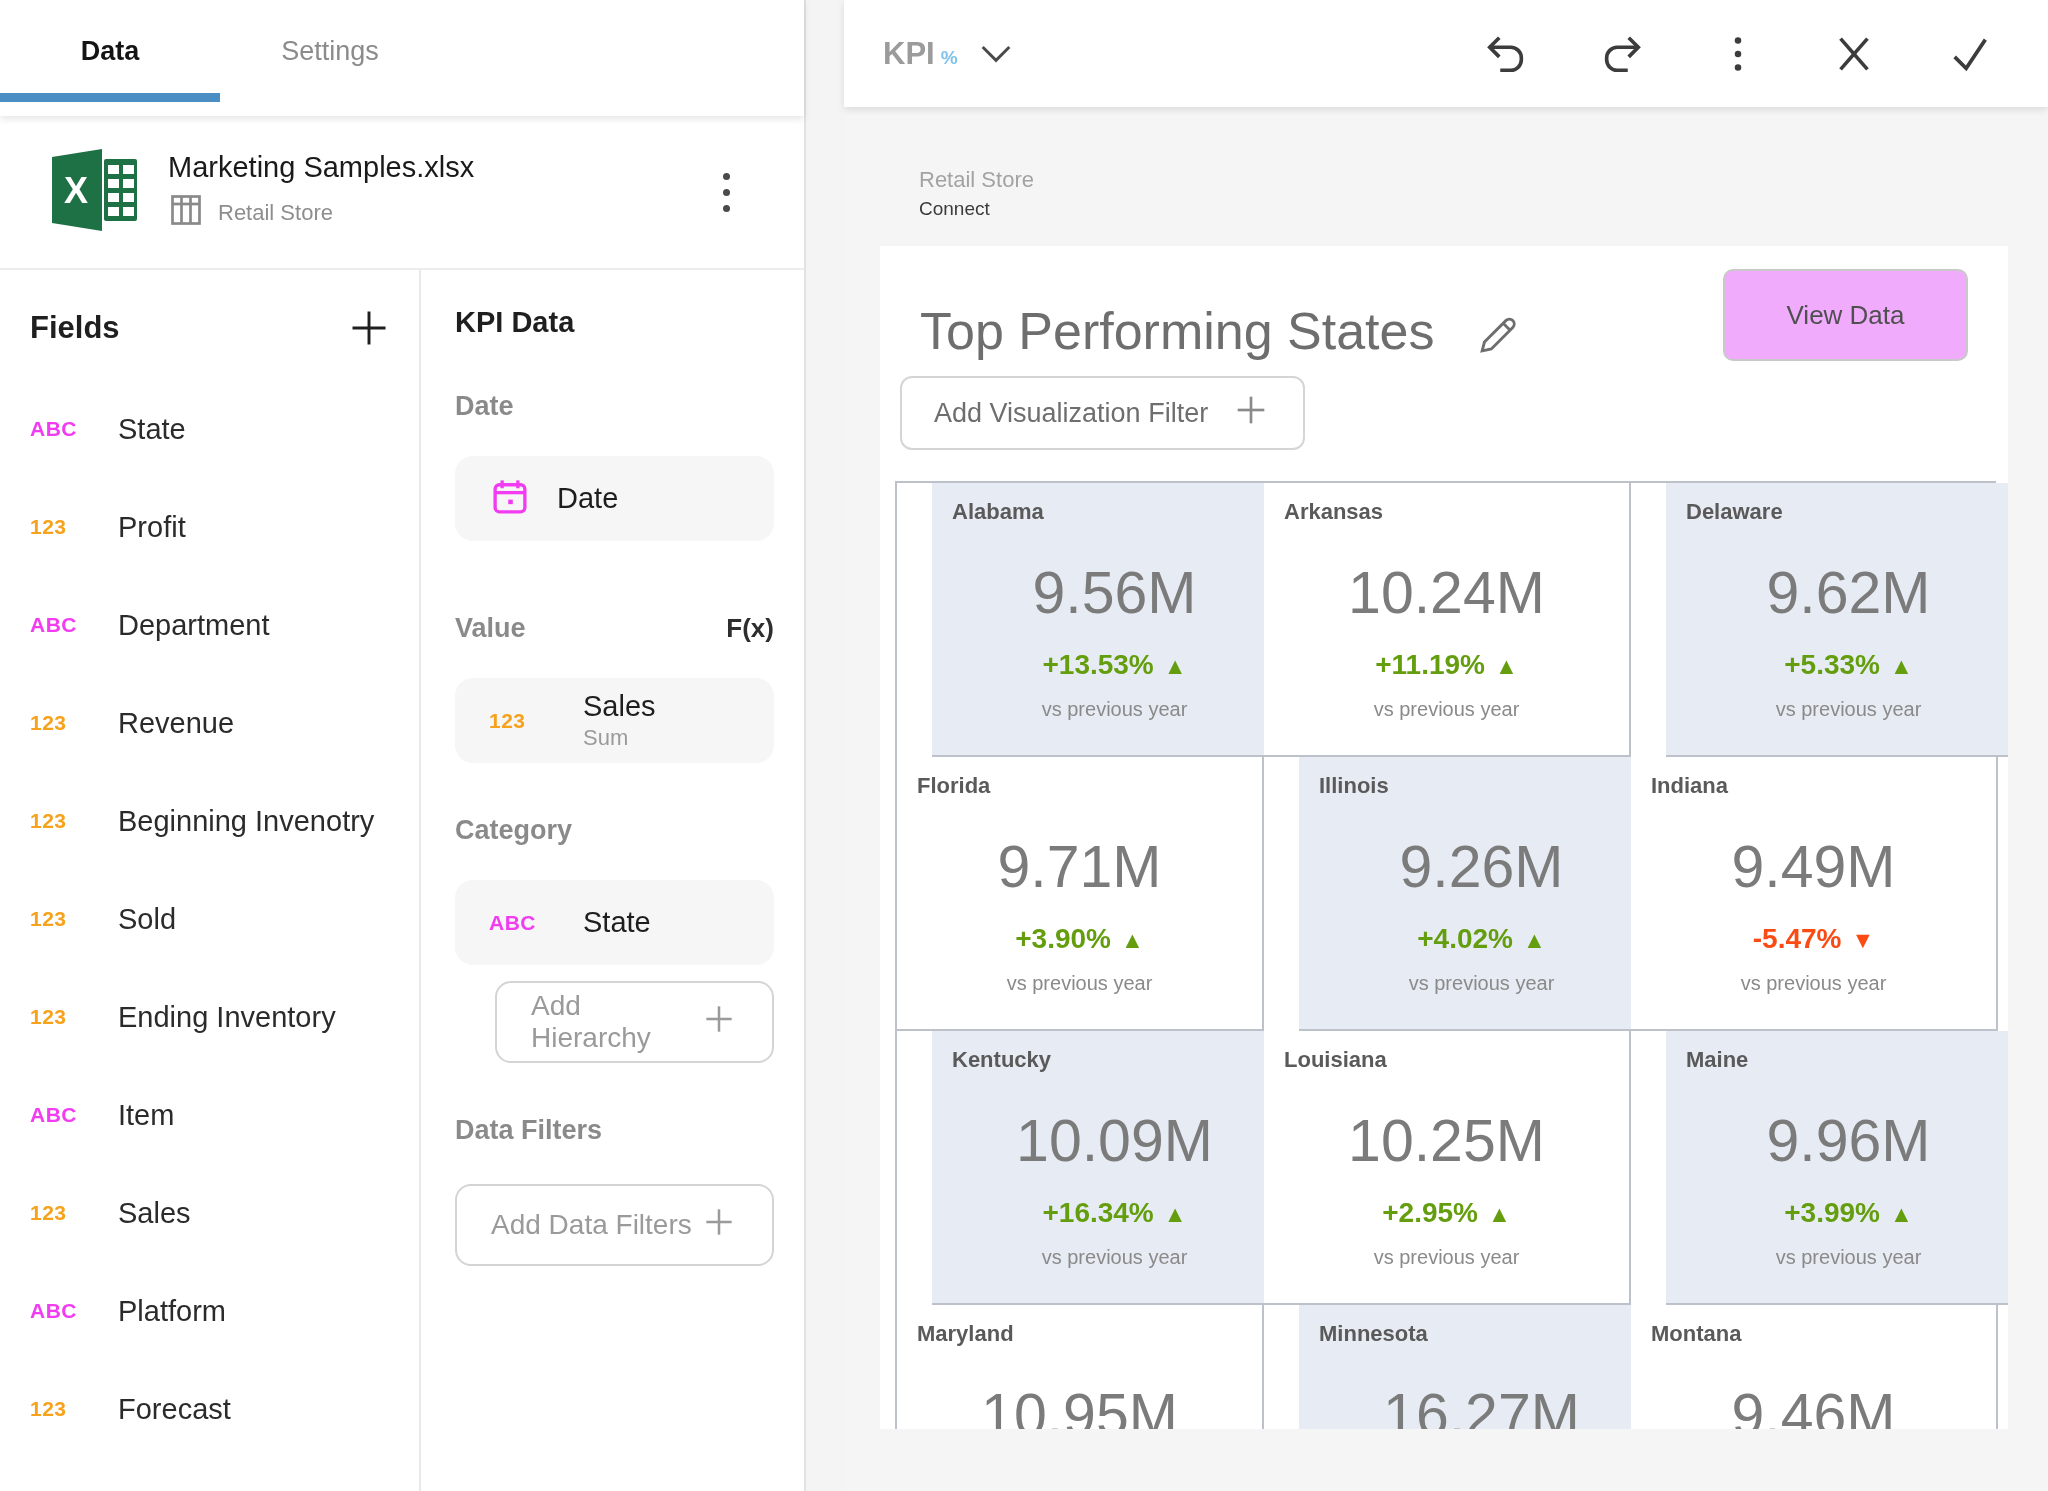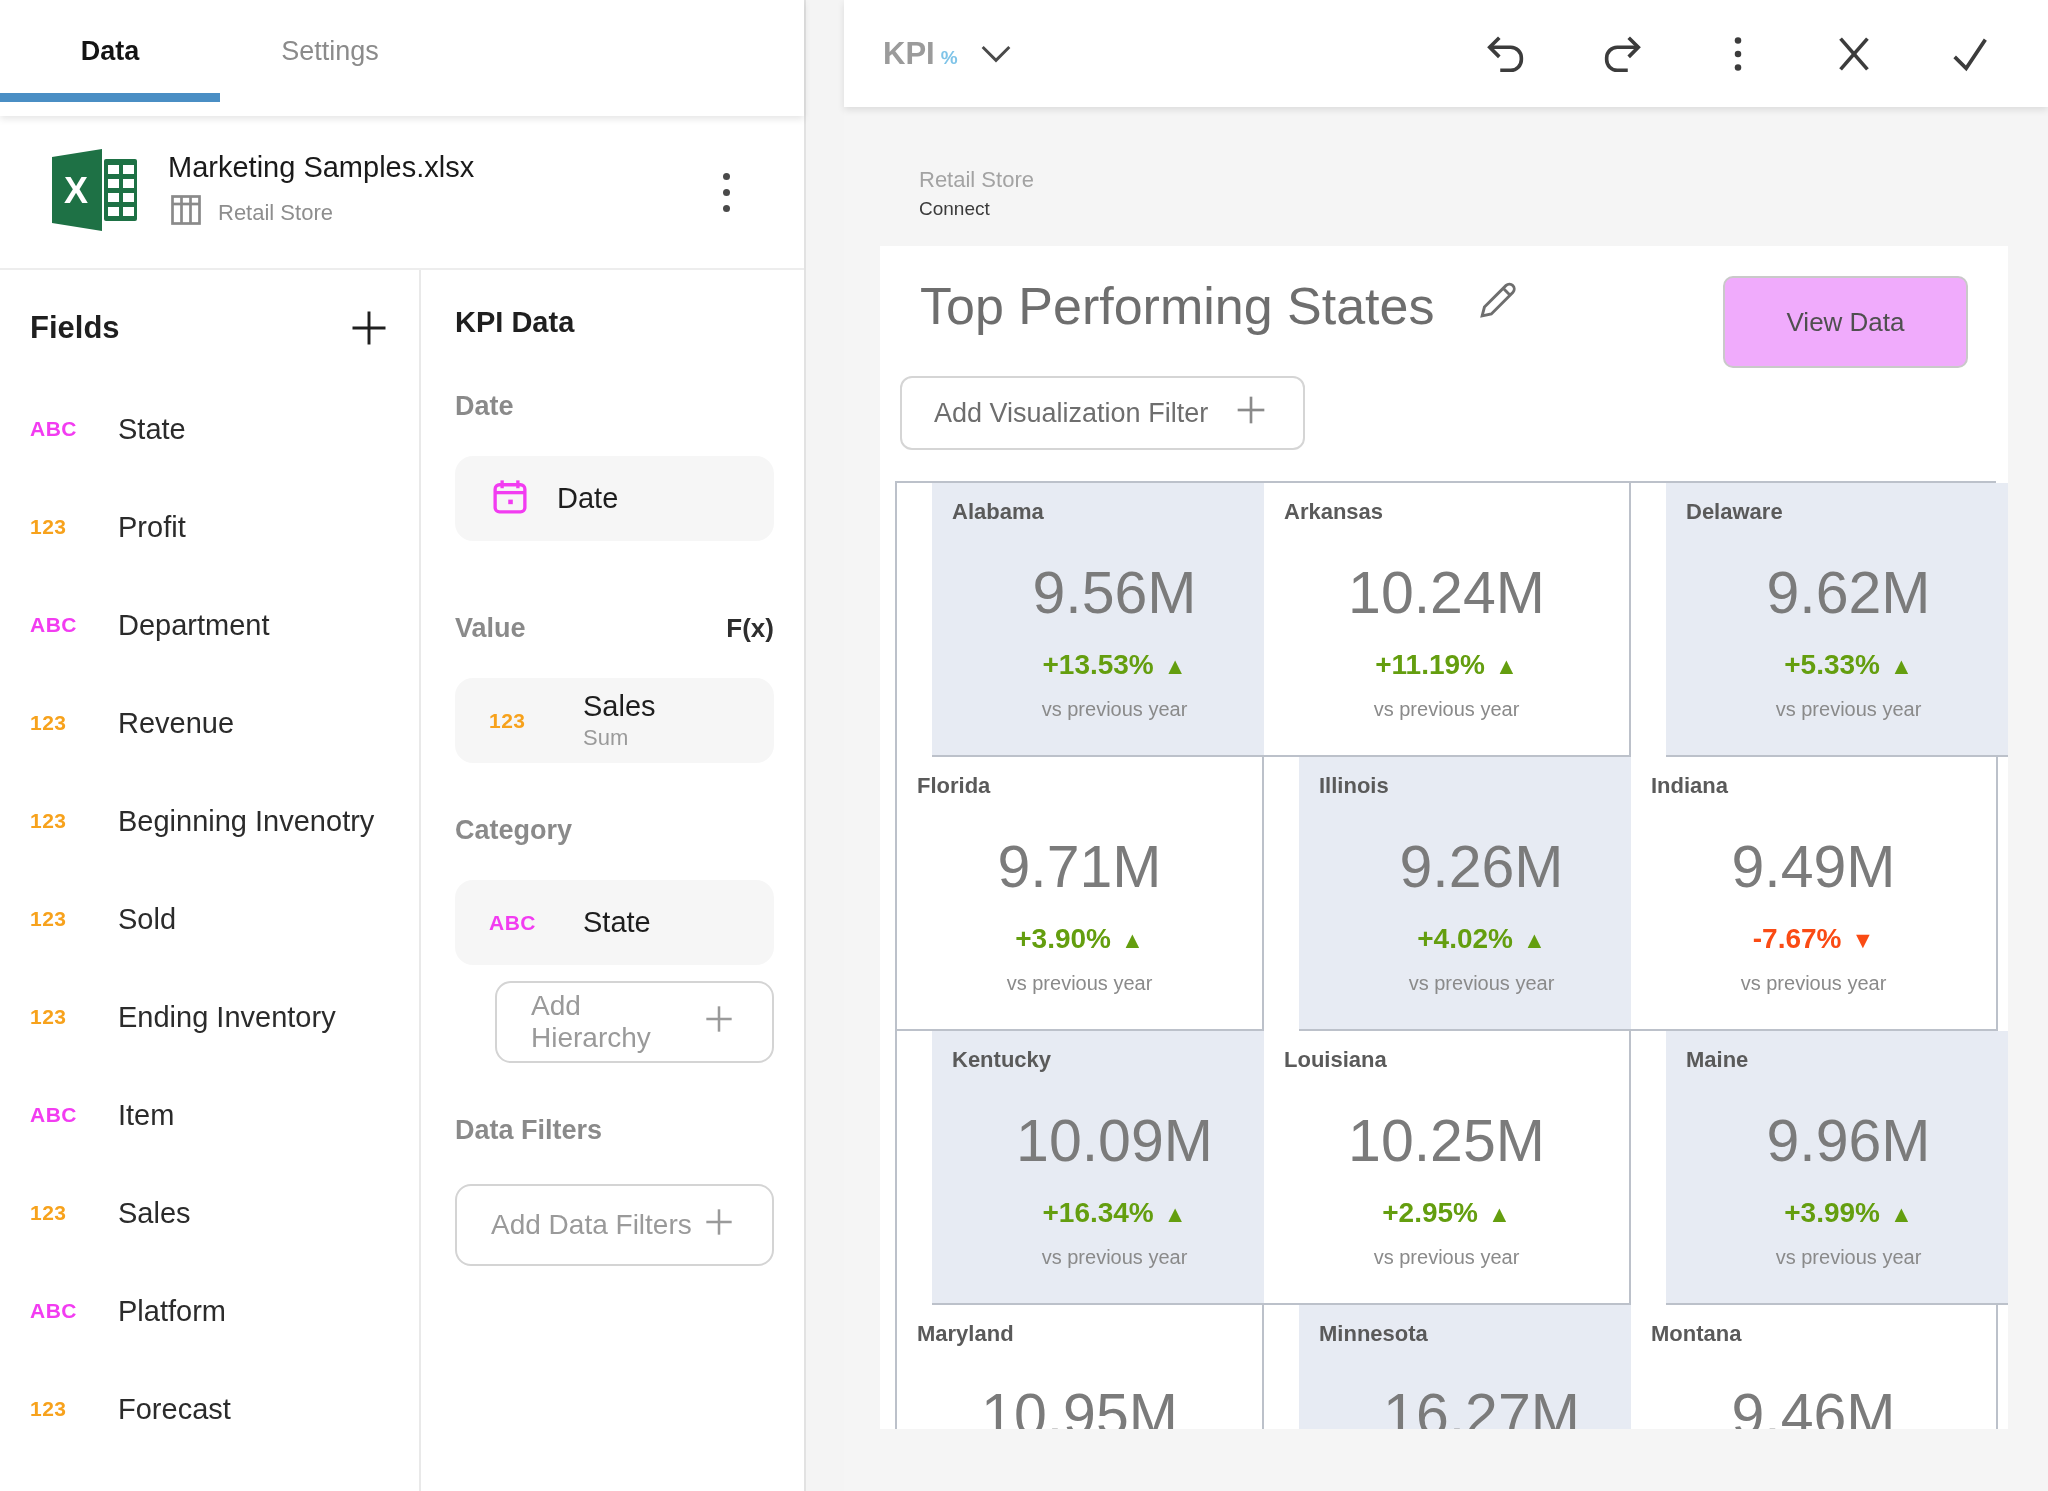--- a/index.html
+++ b/index.html
@@ -53,21 +53,21 @@
   .chart-sym { font-size:19px; font-weight:bold; color:#7fc4e8; }
   .chart-select svg { margin-left:16px; position:relative; top:2px; }
   .tool-icons { margin-left:auto; display:flex; align-items:center; gap:70px; }
   .tico { cursor:pointer; display:flex; align-items:center; justify-content:center; }
 
   .breadcrumb { margin:60px 0 0 75px; }
   .bc-top { font-size:22px; color:#a3a3a3; }
   .bc-bottom { font-size:19px; color:#3b3b3b; margin-top:5px; }
 
   .card { margin:26px 0 0 36px; width:1128px; height:1183px; background:#fff; overflow:hidden; }
-  .card-head { display:flex; align-items:flex-start; padding:30px 40px 0 40px; height:115px;gap:12px; }
+  .card-head { display:flex; align-items:flex-end; padding:30px 40px 0 40px; height:115px;gap:12px; }
   .viz-title { font-size:52px; font-weight:500; color:#6e6e6e; }
   .pencil { margin-left:30px; cursor:pointer; }
   .viewdata-btn { margin-left:auto; width:245px; height:92px; border:2px solid #c9c9c9; border-radius:10px; background:#f0abfc; display:flex; align-items:center; justify-content:center; font-size:26px; color:#4f4f4f; cursor:pointer; }
   .filter-btn { margin:15px 0 0 20px; width:405px; height:74px; border:2px solid #d5d5d5; border-radius:12px; display:flex; align-items:center; justify-content:space-between; padding:0 32px; font-size:27px; color:#6e6e6e; cursor:pointer; background:#fff; }
 
   .kgrid { margin:31px 0 0 15px; width:1101px; display:grid; grid-template-columns:repeat(3,367px); border-top:2px solid #bcc1ca; border-left:2px solid #bcc1ca; }
   .tile { width:367px; height:274px; border-right:2px solid #bcc1ca; border-bottom:2px solid #bcc1ca; position:relative; background:#fff; cursor:pointer; }
   .tile.hl { background:#e7ebf3;margin-left:35px; }
   .t-name { position:absolute; top:16px; left:20px; font-size:22px; font-weight:bold; color:#5a5a5a; }
   .t-val { position:absolute; top:76px; left:0; width:100%; text-align:center; font-size:59px; color:#7b7b7b; }
@@ -343,21 +343,21 @@
         </div>
         <div class="tile hl">
           <div class="t-name">Illinois</div>
           <div class="t-val">9.26M</div>
           <div class="t-delta up"><span>+4.02%</span><span class="arr">▲</span></div>
           <div class="t-cap">vs previous year</div>
         </div>
         <div class="tile">
           <div class="t-name">Indiana</div>
           <div class="t-val">9.49M</div>
-          <div class="t-delta down"><span>-7.67%</span><span class="arr">▼</span></div>
+          <div class="t-delta down"><span>-5.47%</span><span class="arr">▼</span></div>
           <div class="t-cap">vs previous year</div>
         </div>
         <div class="tile hl">
           <div class="t-name">Kentucky</div>
           <div class="t-val">10.09M</div>
           <div class="t-delta up"><span>+16.34%</span><span class="arr">▲</span></div>
           <div class="t-cap">vs previous year</div>
         </div>
         <div class="tile">
           <div class="t-name">Louisiana</div>

